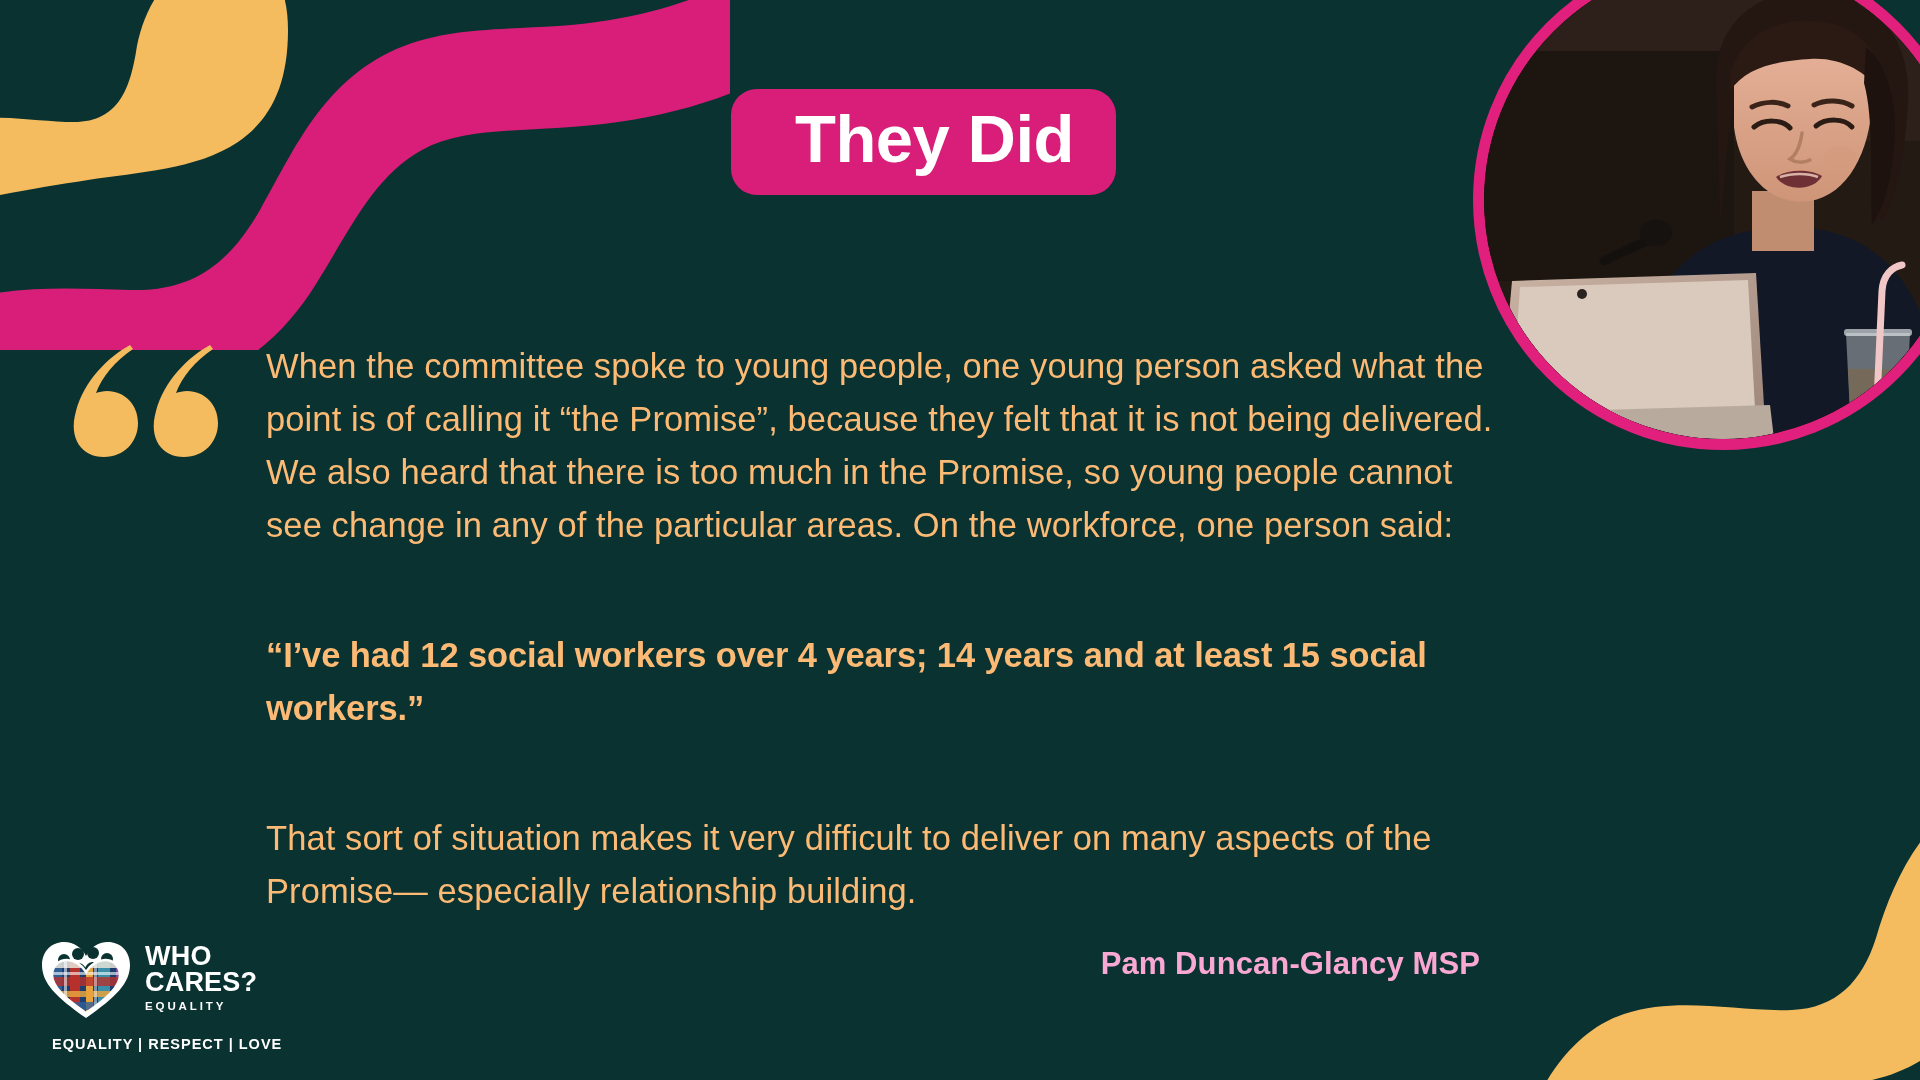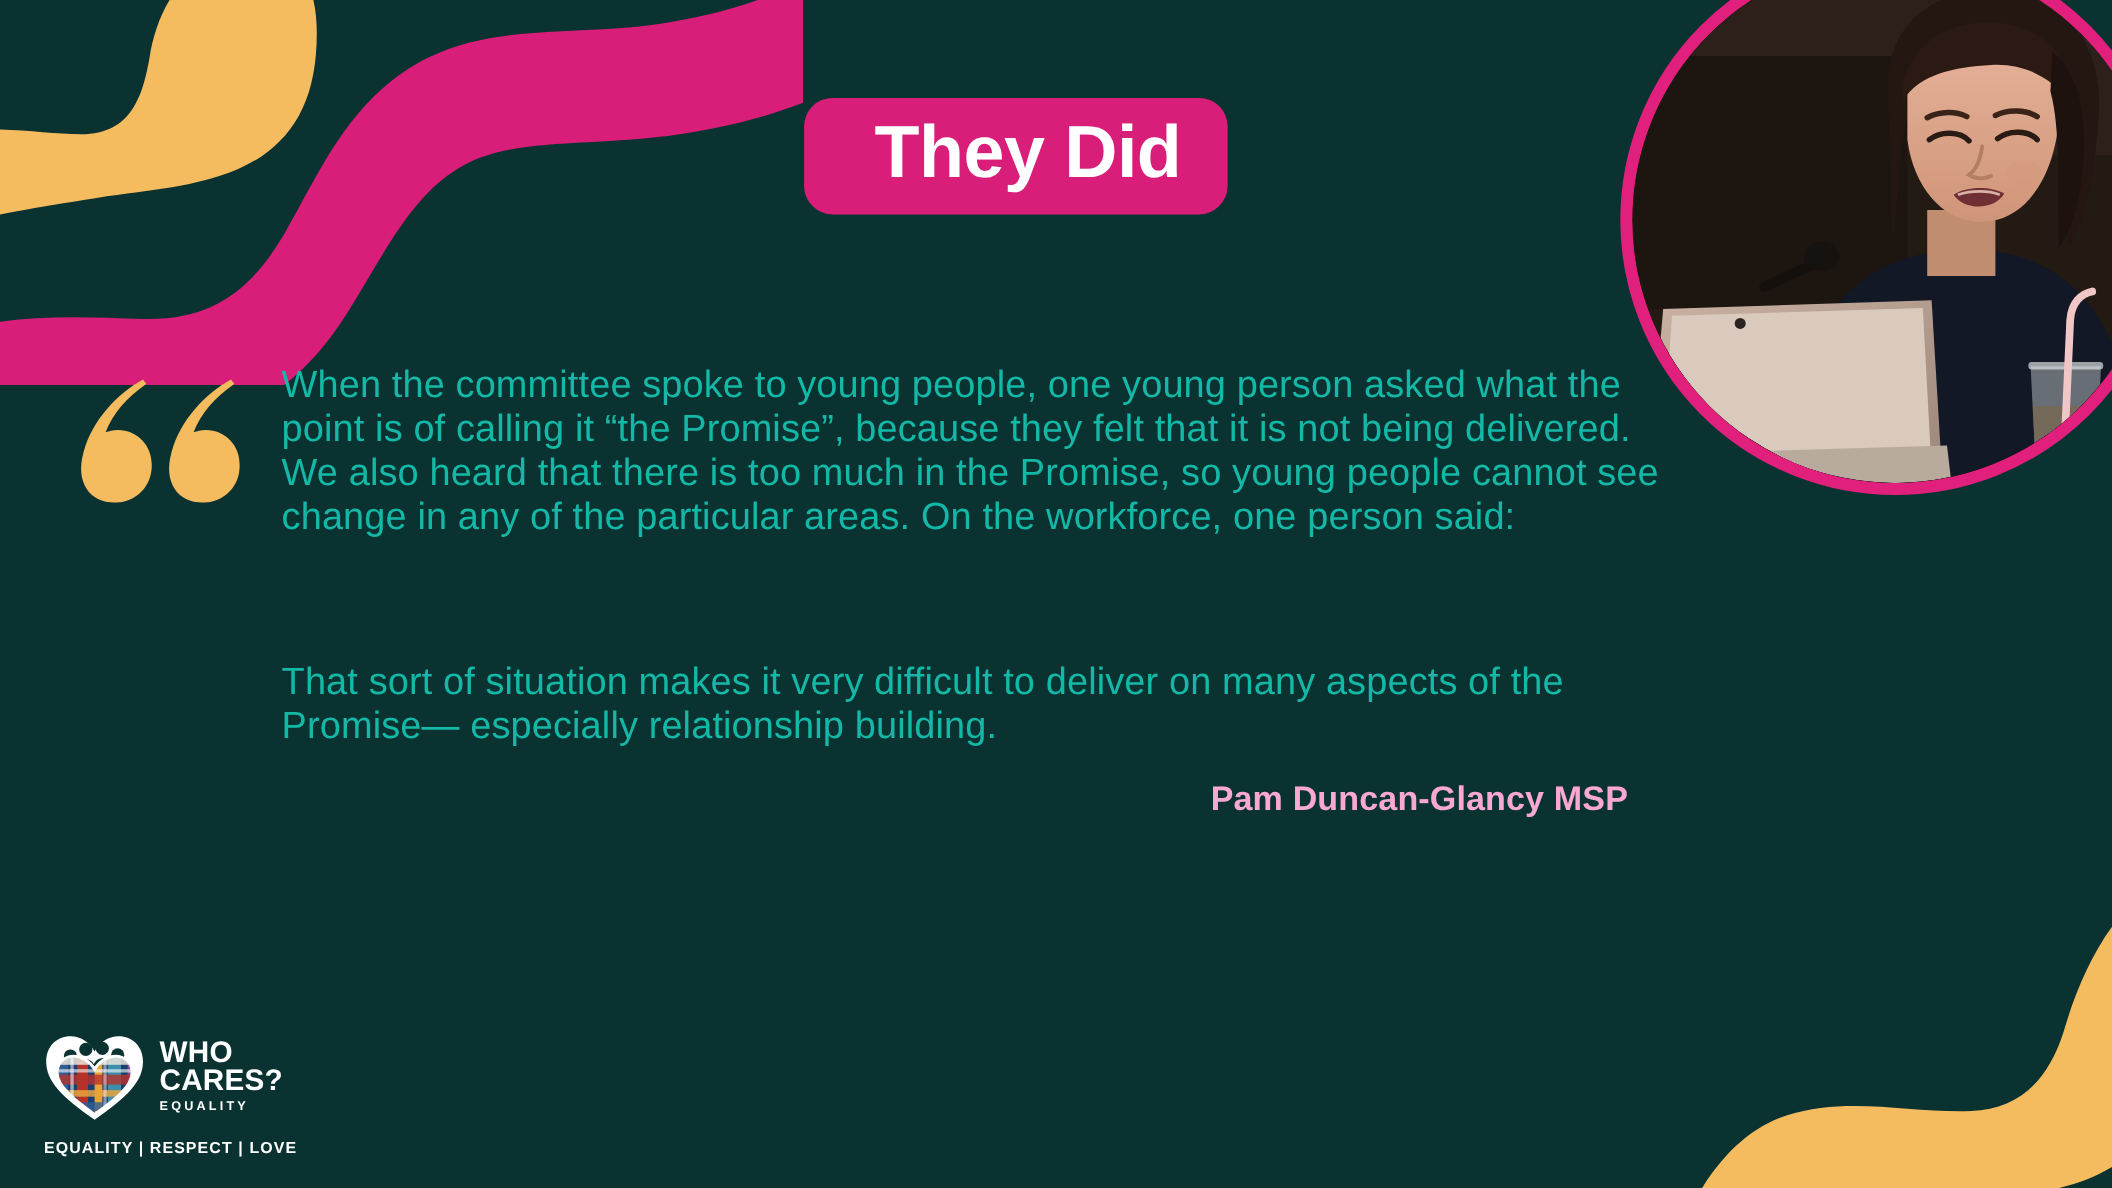--- a/index.html
+++ b/index.html
@@ -65,26 +65,26 @@
   }
 
   
   .quote-body {
     position: absolute;
     left: 254px;
     top: 328px;
     width: 1270px;
   }
   .quote-para {
-    color: #14b8a6;
+    color: #fdba74;
     font-size: 34.5px;
-    line-height: 40px;
+    line-height: 53px;
     font-weight: 400;
     letter-spacing: 0.1px;
-    margin: 2px;
+    margin: 12px;
   }
   .quote-para.bold {
     font-weight: 700;
     letter-spacing: -0.1px;
   }
   .gap-lg { height: 53px; }
 
   .attribution {
     margin-top: 28px;
     text-align: right;
@@ -149,20 +149,21 @@
     line-height: 18px;
     margin-top: 2px;
   }
   .logo-tagline {
     margin-top: 17px;
     color: #ffffff;
     font-size: 14.5px;
     font-weight: 700;
     letter-spacing: 1.0px;
     white-space: nowrap;
+    margin-left: 12px;
   }
 </style>
 </head>
 <body>
 
 <div class="slide">
 
   <div class="deco-layer">
 
     <svg class="wave-tl" width="760" height="360" viewBox="0 0 760 360">
@@ -213,20 +214,21 @@
       <g fill="#f5bc5f">
         <path d="M62 6 C 40 18, 16 42, 8 72 C 0 100, 14 118, 36 118 C 56 118, 70 103, 70 84 C 70 66, 57 52, 39 52 C 35 52, 31 53, 28 54 C 34 38, 47 22, 65 10 Z"></path>
         <path d="M142 6 C 120 18, 96 42, 88 72 C 80 100, 94 118, 116 118 C 136 118, 150 103, 150 84 C 150 66, 137 52, 119 52 C 115 52, 111 53, 108 54 C 114 38, 127 22, 145 10 Z"></path>
       </g>
     </svg>
   </div>
 
   <div class="quote-body">
     <p class="quote-para">When the committee spoke to young people, one young person asked what the point is of calling it “the Promise”, because they felt that it is not being delivered. We also heard that there is too much in the Promise, so young people cannot see change in any of the particular areas. On the workforce, one person said:</p>
     <div class="gap-lg"></div>
+    <p class="quote-para bold">“I’ve had 12 social workers over 4 years; 14 years and at least 15 social workers.”</p>
     <div class="gap-lg"></div>
     <p class="quote-para">That sort of situation makes it very difficult to deliver on many aspects of the Promise— especially relationship building.</p>
     <div class="attribution">Pam Duncan-Glancy MSP</div>
   </div>
 
   <div class="video-circle">
     <div class="video-inner">
       <svg width="478" height="478" viewBox="0 0 478 478">
         <defs>
           <clipPath id="circclip">

